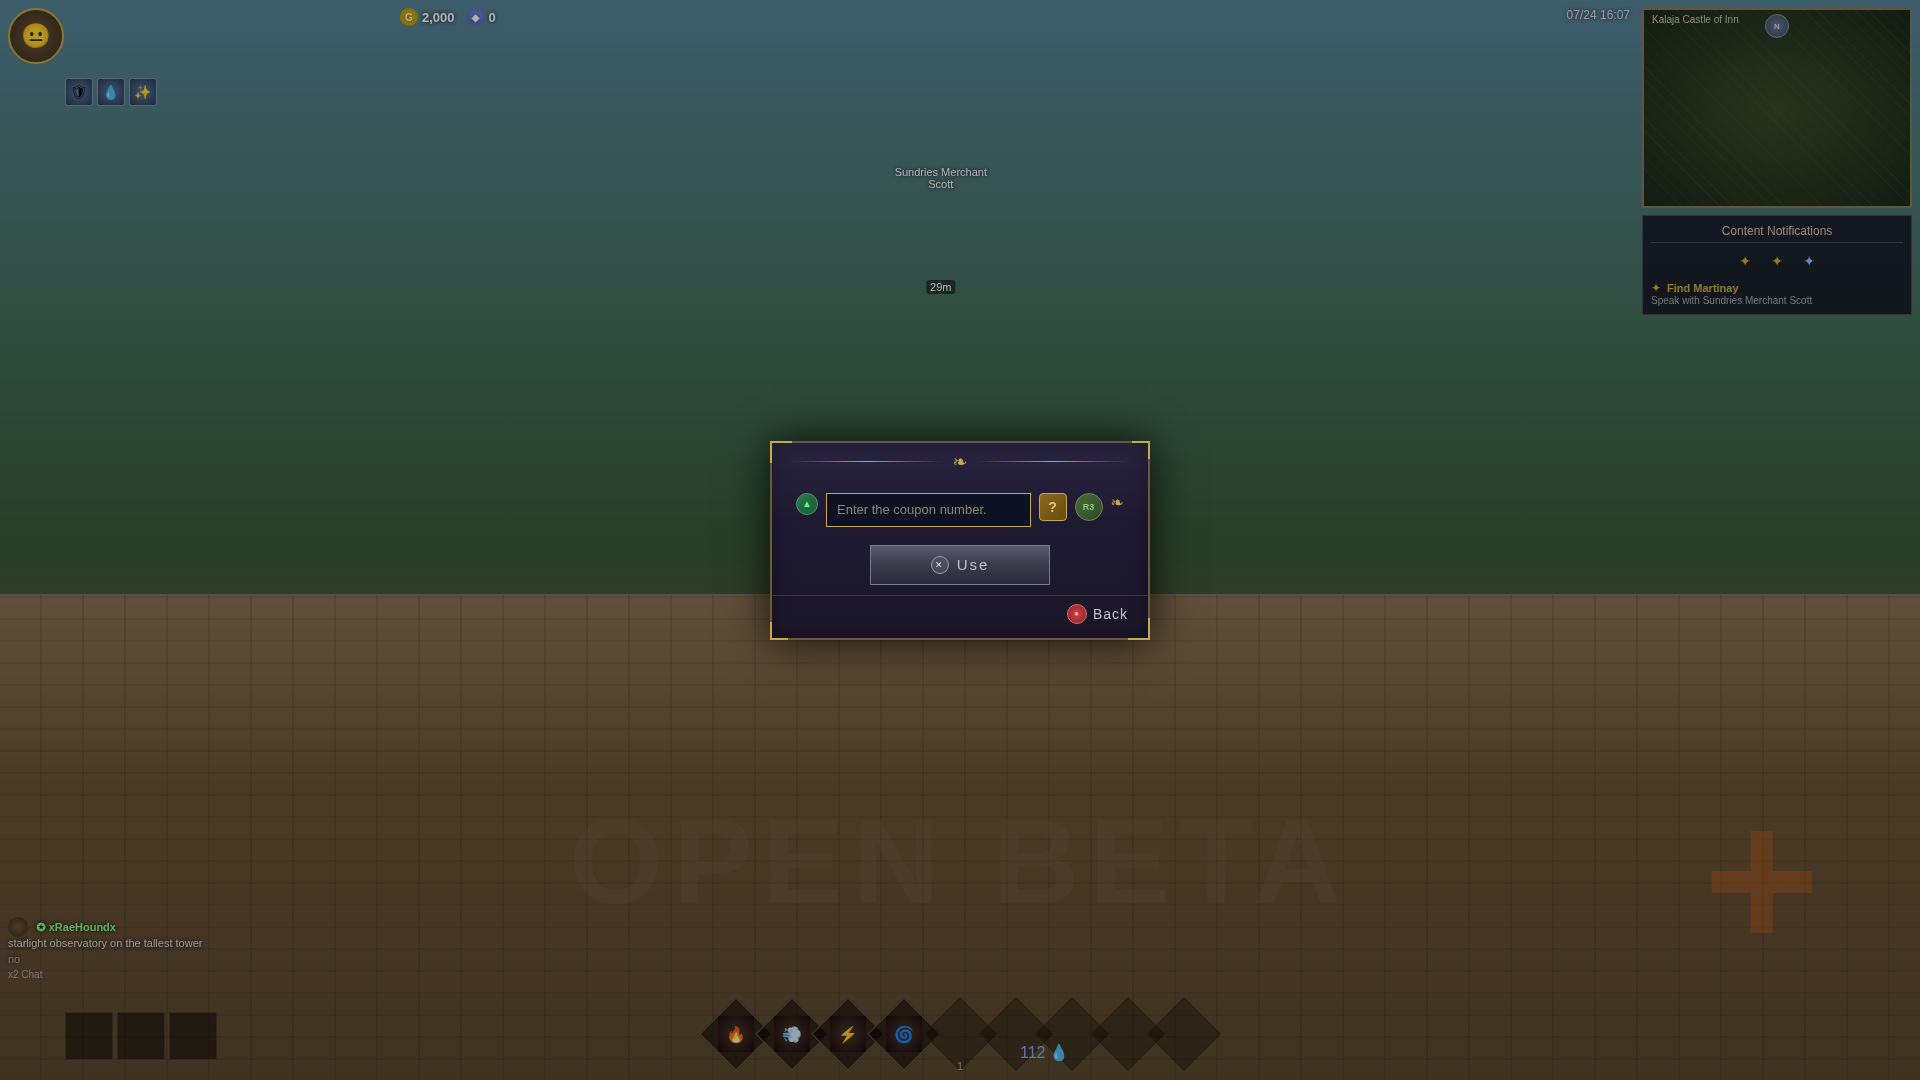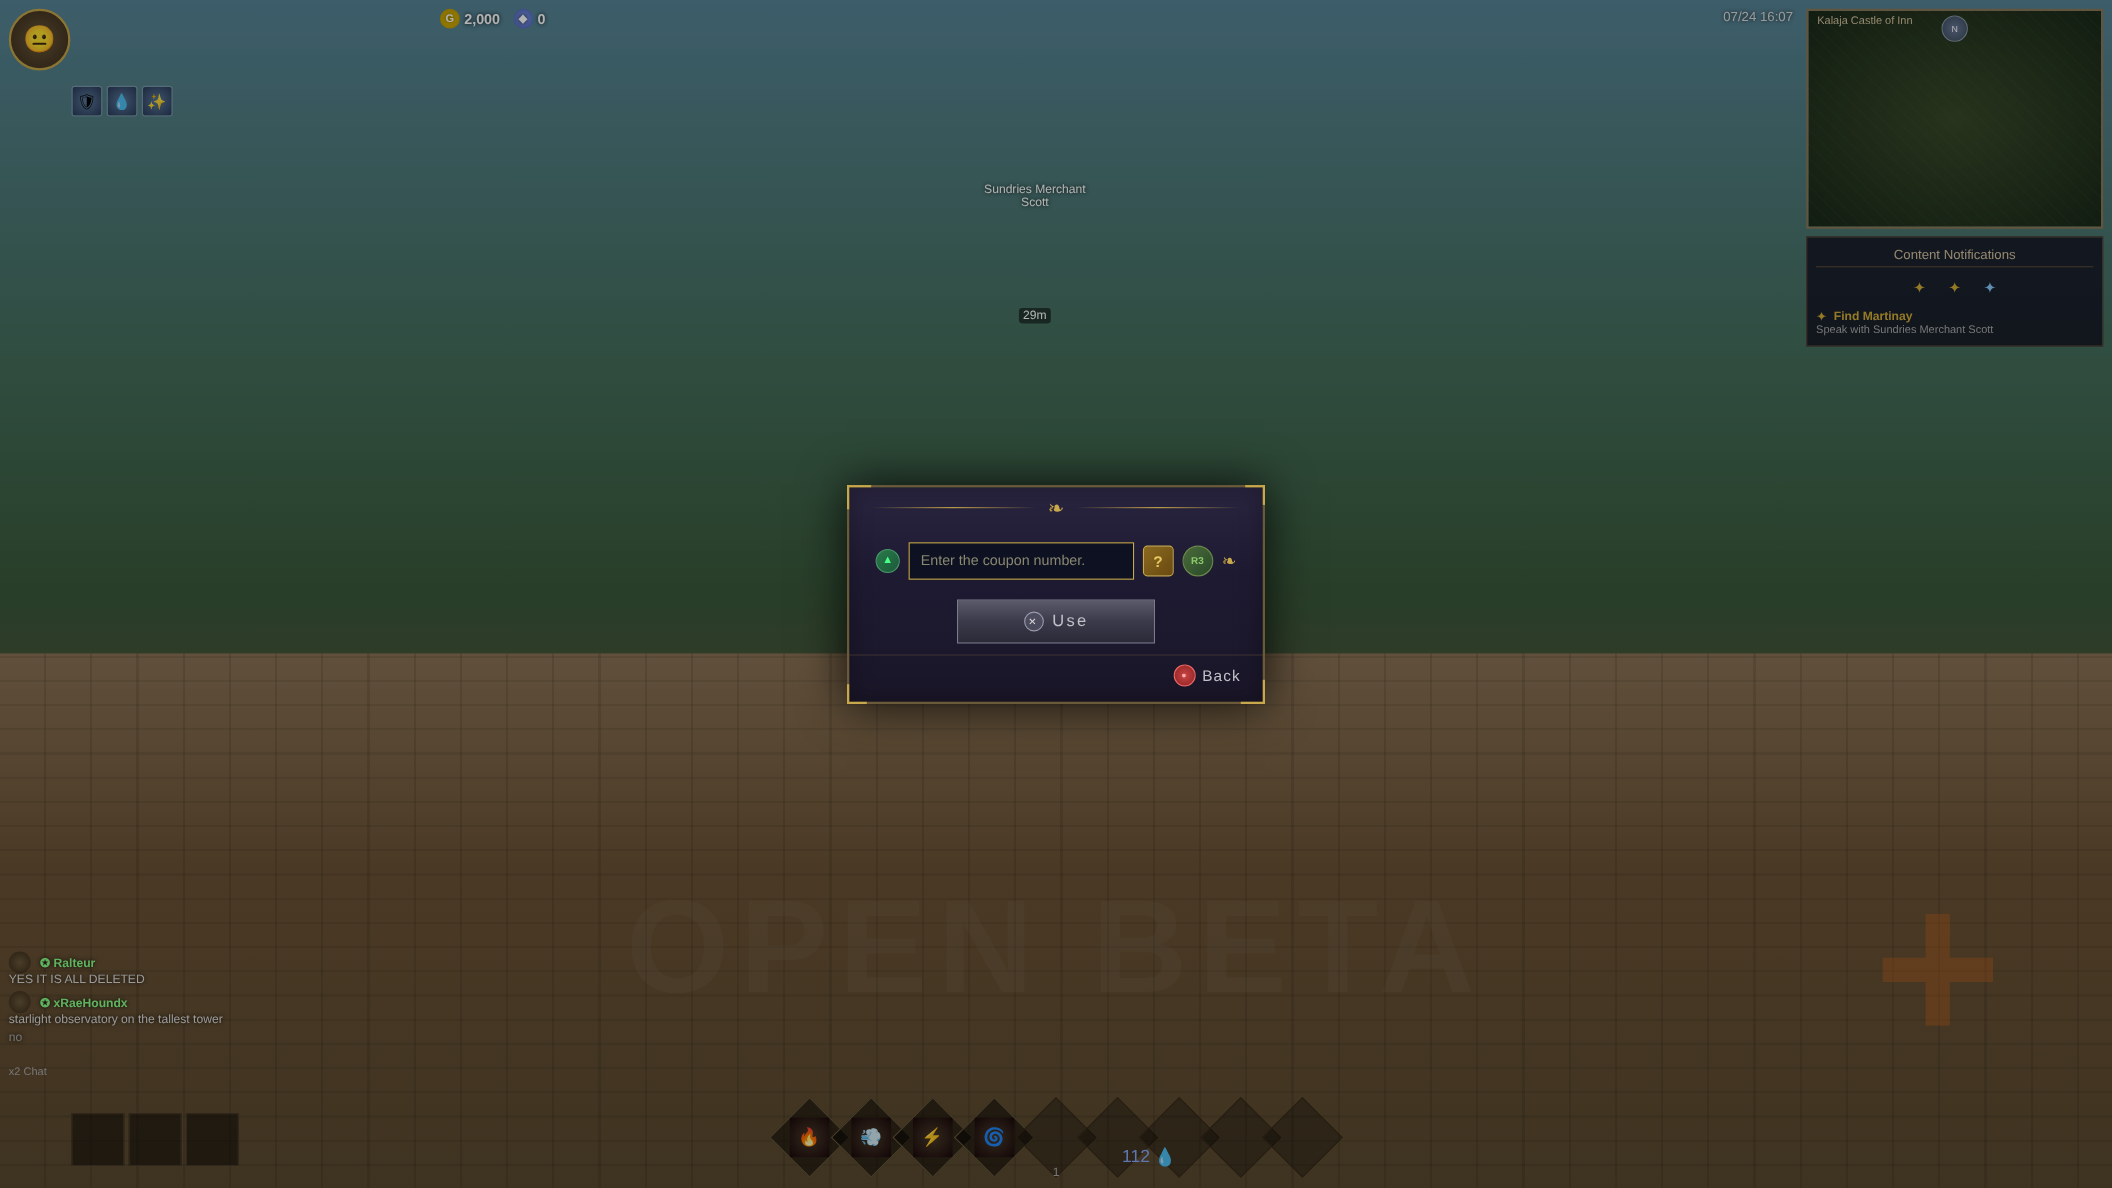--- a/index.html
+++ b/index.html
@@ -326,21 +326,21 @@
 
     .chat-text {
       font-size: 11px;
       color: #ddd;
       text-shadow: 0 0 4px rgba(0,0,0,0.9);
     }
 
     .chat-label {
       font-size: 10px;
       color: #aaa;
-      margin-top: 20px;
+      margin-top: 4px;
     }
 
     .chat-avatar {
       width: 20px;
       height: 20px;
       border-radius: 50%;
       background: radial-gradient(circle, #6a5a3a, #3a2a1a);
       display: inline-block;
       margin-right: 4px;
       vertical-align: middle;
@@ -455,21 +455,21 @@
       color: #c8a84a;
       font-size: 18px;
     }
 
     .modal-body {
       padding: 20px 24px 14px;
     }
 
     .input-row {
       display: flex;
-      align-items: center;
+      align-items: flex-start;
       gap: 8px;
       position: relative;
     }
 
     .input-icon-triangle {
       width: 22px;
       height: 22px;
       border-radius: 50%;
       background: linear-gradient(135deg, #2a7a4a, #1a5a3a);
       border: 1px solid #4a9a6a;
@@ -781,27 +781,20 @@
   <div>Sundries Merchant</div>
   <div>Scott</div>
 </div>
 
 <div class="distance-label">29m</div>
 
 <div class="chat-box">
   <div class="chat-message">
     <div>
       <span class="chat-avatar"></span>
-      <span style="color:#88ff88;font-size:11px;font-weight:bold;text-shadow:0 0 4px rgba(0,0,0,0.9)">✪ Ralteur</span>
-    </div>
-    <div class="chat-text">YES IT IS ALL DELETED</div>
-  </div>
-  <div class="chat-message">
-    <div>
-      <span class="chat-avatar"></span>
       <span style="color:#88ff88;font-size:11px;font-weight:bold;text-shadow:0 0 4px rgba(0,0,0,0.9)">✪ xRaeHoundx</span>
     </div>
     <div class="chat-text">starlight observatory on the tallest tower</div>
   </div>
   <div class="chat-message">
     <div class="chat-text" style="color:#aaa">no</div>
   </div>
   <div class="chat-label">x2 Chat</div>
 </div>
 

